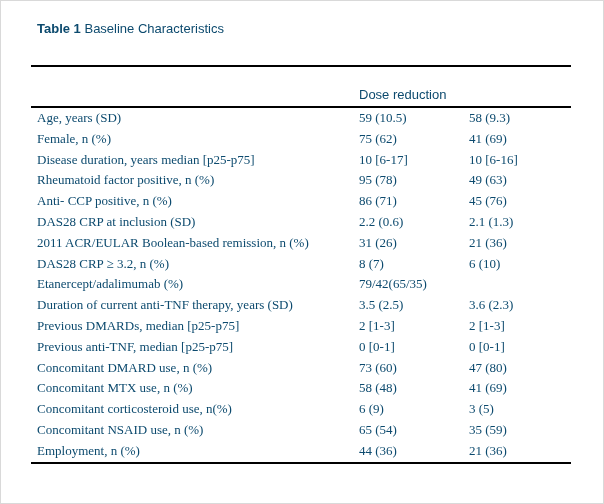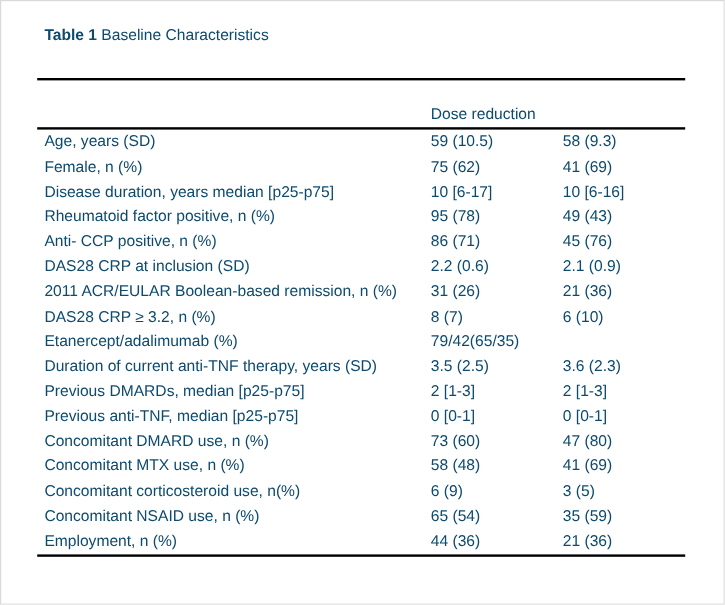--- a/index.html
+++ b/index.html
@@ -37,20 +37,21 @@
     border-top: 2px solid #000000;
     box-sizing: border-box;
   }
   .thead {
     height: 39px;
     border-bottom: 2px solid #000000;
     box-sizing: content-box;
   }
   .tbody {
     border-bottom: 2px solid #000000;
+    font-family: Liberation Serif, serif;
   }
   .row {
     display: flex;
     height: 20.8px;
     line-height: 20.8px;
     font-size: 13px;
     white-space: nowrap;
   }
   .header-row {
     display: flex;
@@ -110,33 +111,33 @@
 
   <div class="row">
     <div class="cell label-cell">Disease duration, years median [p25-p75]</div>
     <div class="cell dose-cell">10 [6-17]</div>
     <div class="cell usual-cell">10 [6-16]</div>
   </div>
 
   <div class="row">
     <div class="cell label-cell">Rheumatoid factor positive, n (%)</div>
     <div class="cell dose-cell">95 (78)</div>
-    <div class="cell usual-cell">49 (43)</div>
+    <div class="cell usual-cell">49 (63)</div>
   </div>
 
   <div class="row">
     <div class="cell label-cell">Anti- CCP positive, n (%)</div>
     <div class="cell dose-cell">86 (71)</div>
     <div class="cell usual-cell">45 (76)</div>
   </div>
 
   <div class="row">
     <div class="cell label-cell">DAS28 CRP at inclusion (SD)</div>
     <div class="cell dose-cell">2.2 (0.6)</div>
-    <div class="cell usual-cell">2.1 (0.9)</div>
+    <div class="cell usual-cell">2.1 (1.3)</div>
   </div>
 
 
   <div class="row">
     <div class="cell label-cell">2011 ACR/EULAR Boolean-based remission, n (%)</div>
     <div class="cell dose-cell">31 (26)</div>
     <div class="cell usual-cell">21 (36)</div>
   </div>
 
   <div class="row">

